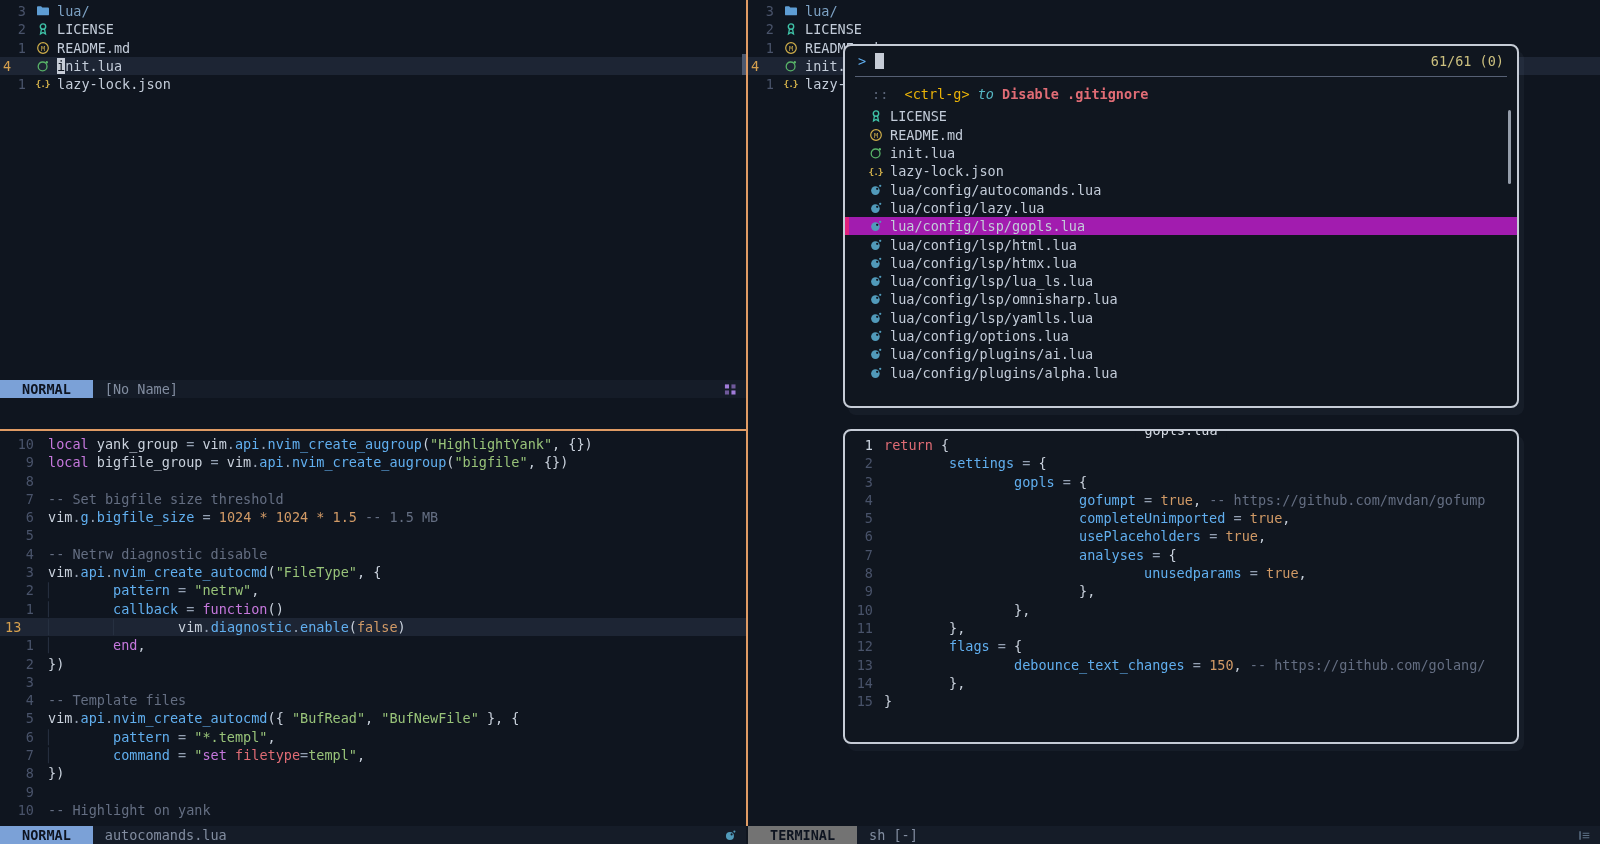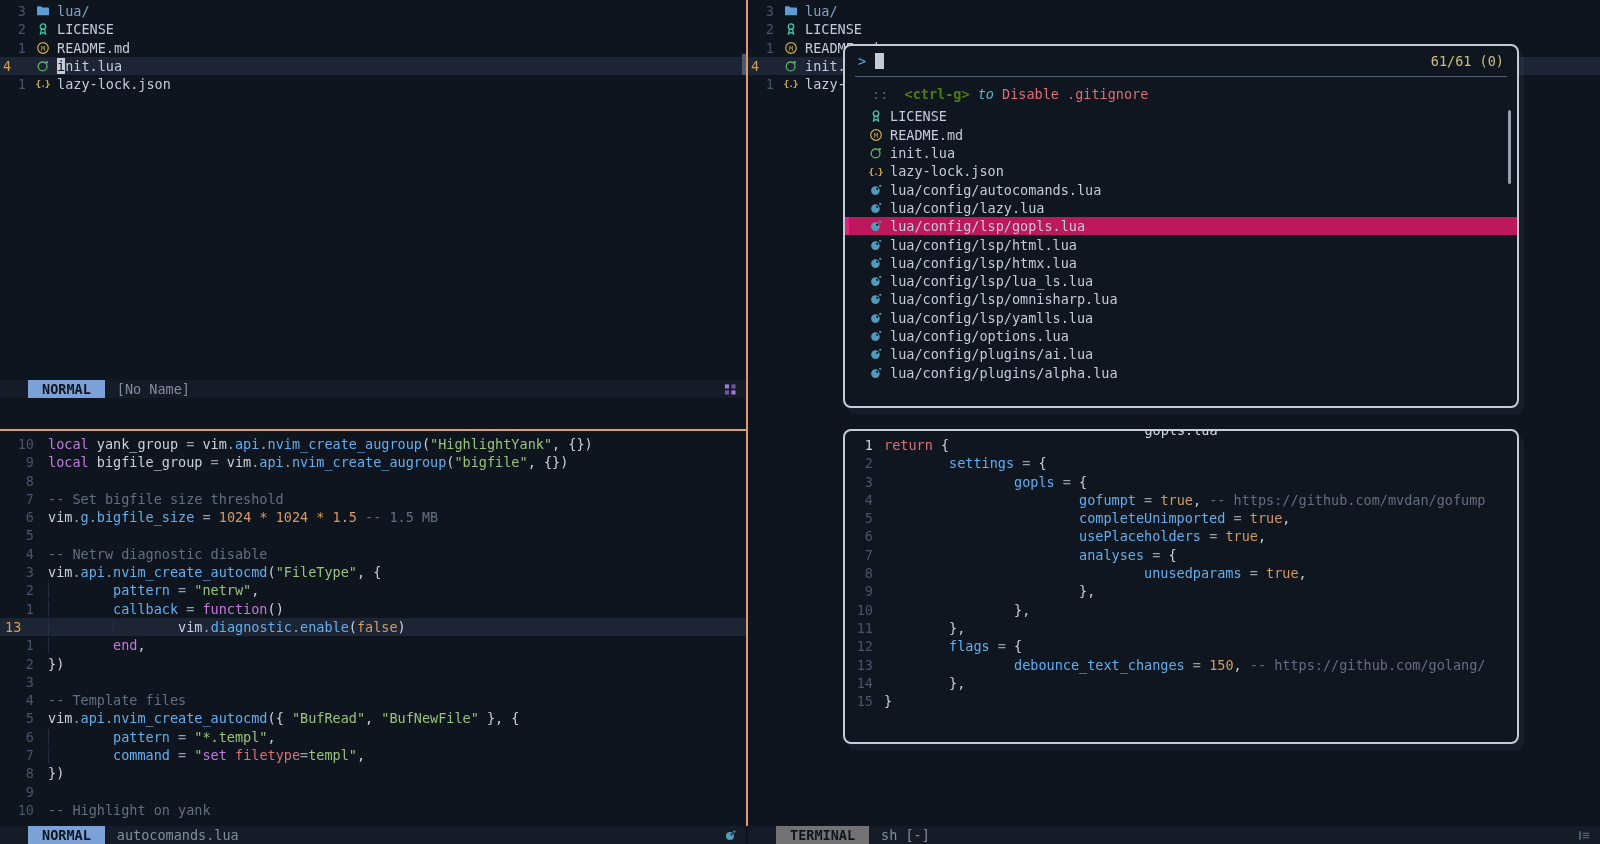--- a/index.html
+++ b/index.html
@@ -20,21 +20,21 @@
   .icon svg{width:14px;height:14px;}
   .json-glyph{color:#cfae4a;font-weight:bold;font-size:9.5px;letter-spacing:-1px;}
   .fname{color:#c3ccd9;}
   .fname.dir{color:#7da2c4;}
   .blockcursor{background:#c6ccd6;color:#0f151f;}
   
   .statusline{position:absolute;height:18px;background:#151c28;display:flex;align-items:center;color:#828da0;}
   .sl-left{left:0;top:380px;width:746px;}
   .sl-bottom{left:0;top:826px;width:746px;}
   .sl-term{left:748px;top:826px;width:852px;}
-  .chip{height:100%;display:flex;align-items:center;padding:0 14px;font-weight:bold;flex:none;margin-left:28px;}
+  .chip{height:100%;display:flex;align-items:center;padding:0 22px;font-weight:bold;flex:none;}
   .chip-blue{background:#7ba1d7;color:#0e1420;}
   .chip-orange{background:#737373;color:#0e1420;}
   .sl-file{margin-left:12px;}
   .sl-spacer{flex:1;}
   .sl-icon{margin-right:9px;display:inline-flex;}
   .sl-icon svg{width:13px;height:13px;}
   
   .hsep{position:absolute;left:0;top:429px;width:746px;height:2px;background:#e09b64;}
   .vsep{position:absolute;left:746px;top:0;width:2px;height:826px;background:#e09b64;}
   .lt-scroll{position:absolute;left:742px;top:54px;width:4px;height:21px;background:#4d586e;}
@@ -58,26 +58,26 @@
   .popup{position:absolute;left:843px;top:44px;width:676px;height:364px;box-sizing:border-box;
          background:#10161f;border:2px solid #c6ccd6;border-radius:8px;
          box-shadow:5px 7px 0 rgba(130,142,165,.07);}
   .pprompt{height:30px;display:flex;align-items:center;padding:0 13px;}
   .parrow{color:#61afef;margin-right:9px;}
   .pcursor{width:9px;height:16px;background:#c6ccd6;display:inline-block;}
   .pcount{margin-left:auto;color:#ccc07f;}
   .psep{height:1px;background:#566074;margin:0 10px;}
   .pheader{height:18.3px;line-height:18.3px;margin-top:8px;padding-left:27px;display:flex;white-space:pre;}
   .ph-dim{color:#5a6477;}
-  .ph-key{color:#4d7c0f;font-weight:bold;}
+  .ph-key{color:#eab308;font-weight:normal;}
   .ph-to{color:#56b6c2;font-style:italic;}
-  .ph-red{color:#e06c75;font-weight:normal;}
+  .ph-red{color:#e06c75;font-weight:bold;}
   .plist{margin-top:4px;}
   .prow{height:18.3px;display:flex;align-items:center;padding-left:22px;white-space:pre;}
-  .prow.sel{background:#be185d;box-shadow:inset 4px 0 0 #e0217d;}
+  .prow.sel{background:#a21caf;box-shadow:inset 4px 0 0 #e0217d;}
   .pscroll{position:absolute;right:6px;top:64px;width:3px;height:74px;background:#959daa;border-radius:2px;}
   
   .preview{position:absolute;left:843px;top:429px;width:676px;height:315px;box-sizing:border-box;
            background:#10161f;border:2px solid #c6ccd6;border-radius:8px;padding-top:5px;
            box-shadow:5px 7px 0 rgba(130,142,165,.07);overflow:hidden;}
   .ptitle{position:absolute;top:-10px;left:50%;transform:translateX(-50%);
           background:#10161f;padding:0 9px;color:#d5dbe4;line-height:18px;}
   .preview .gut{width:28px;margin-right:11px;}
 </style>
 </head>

